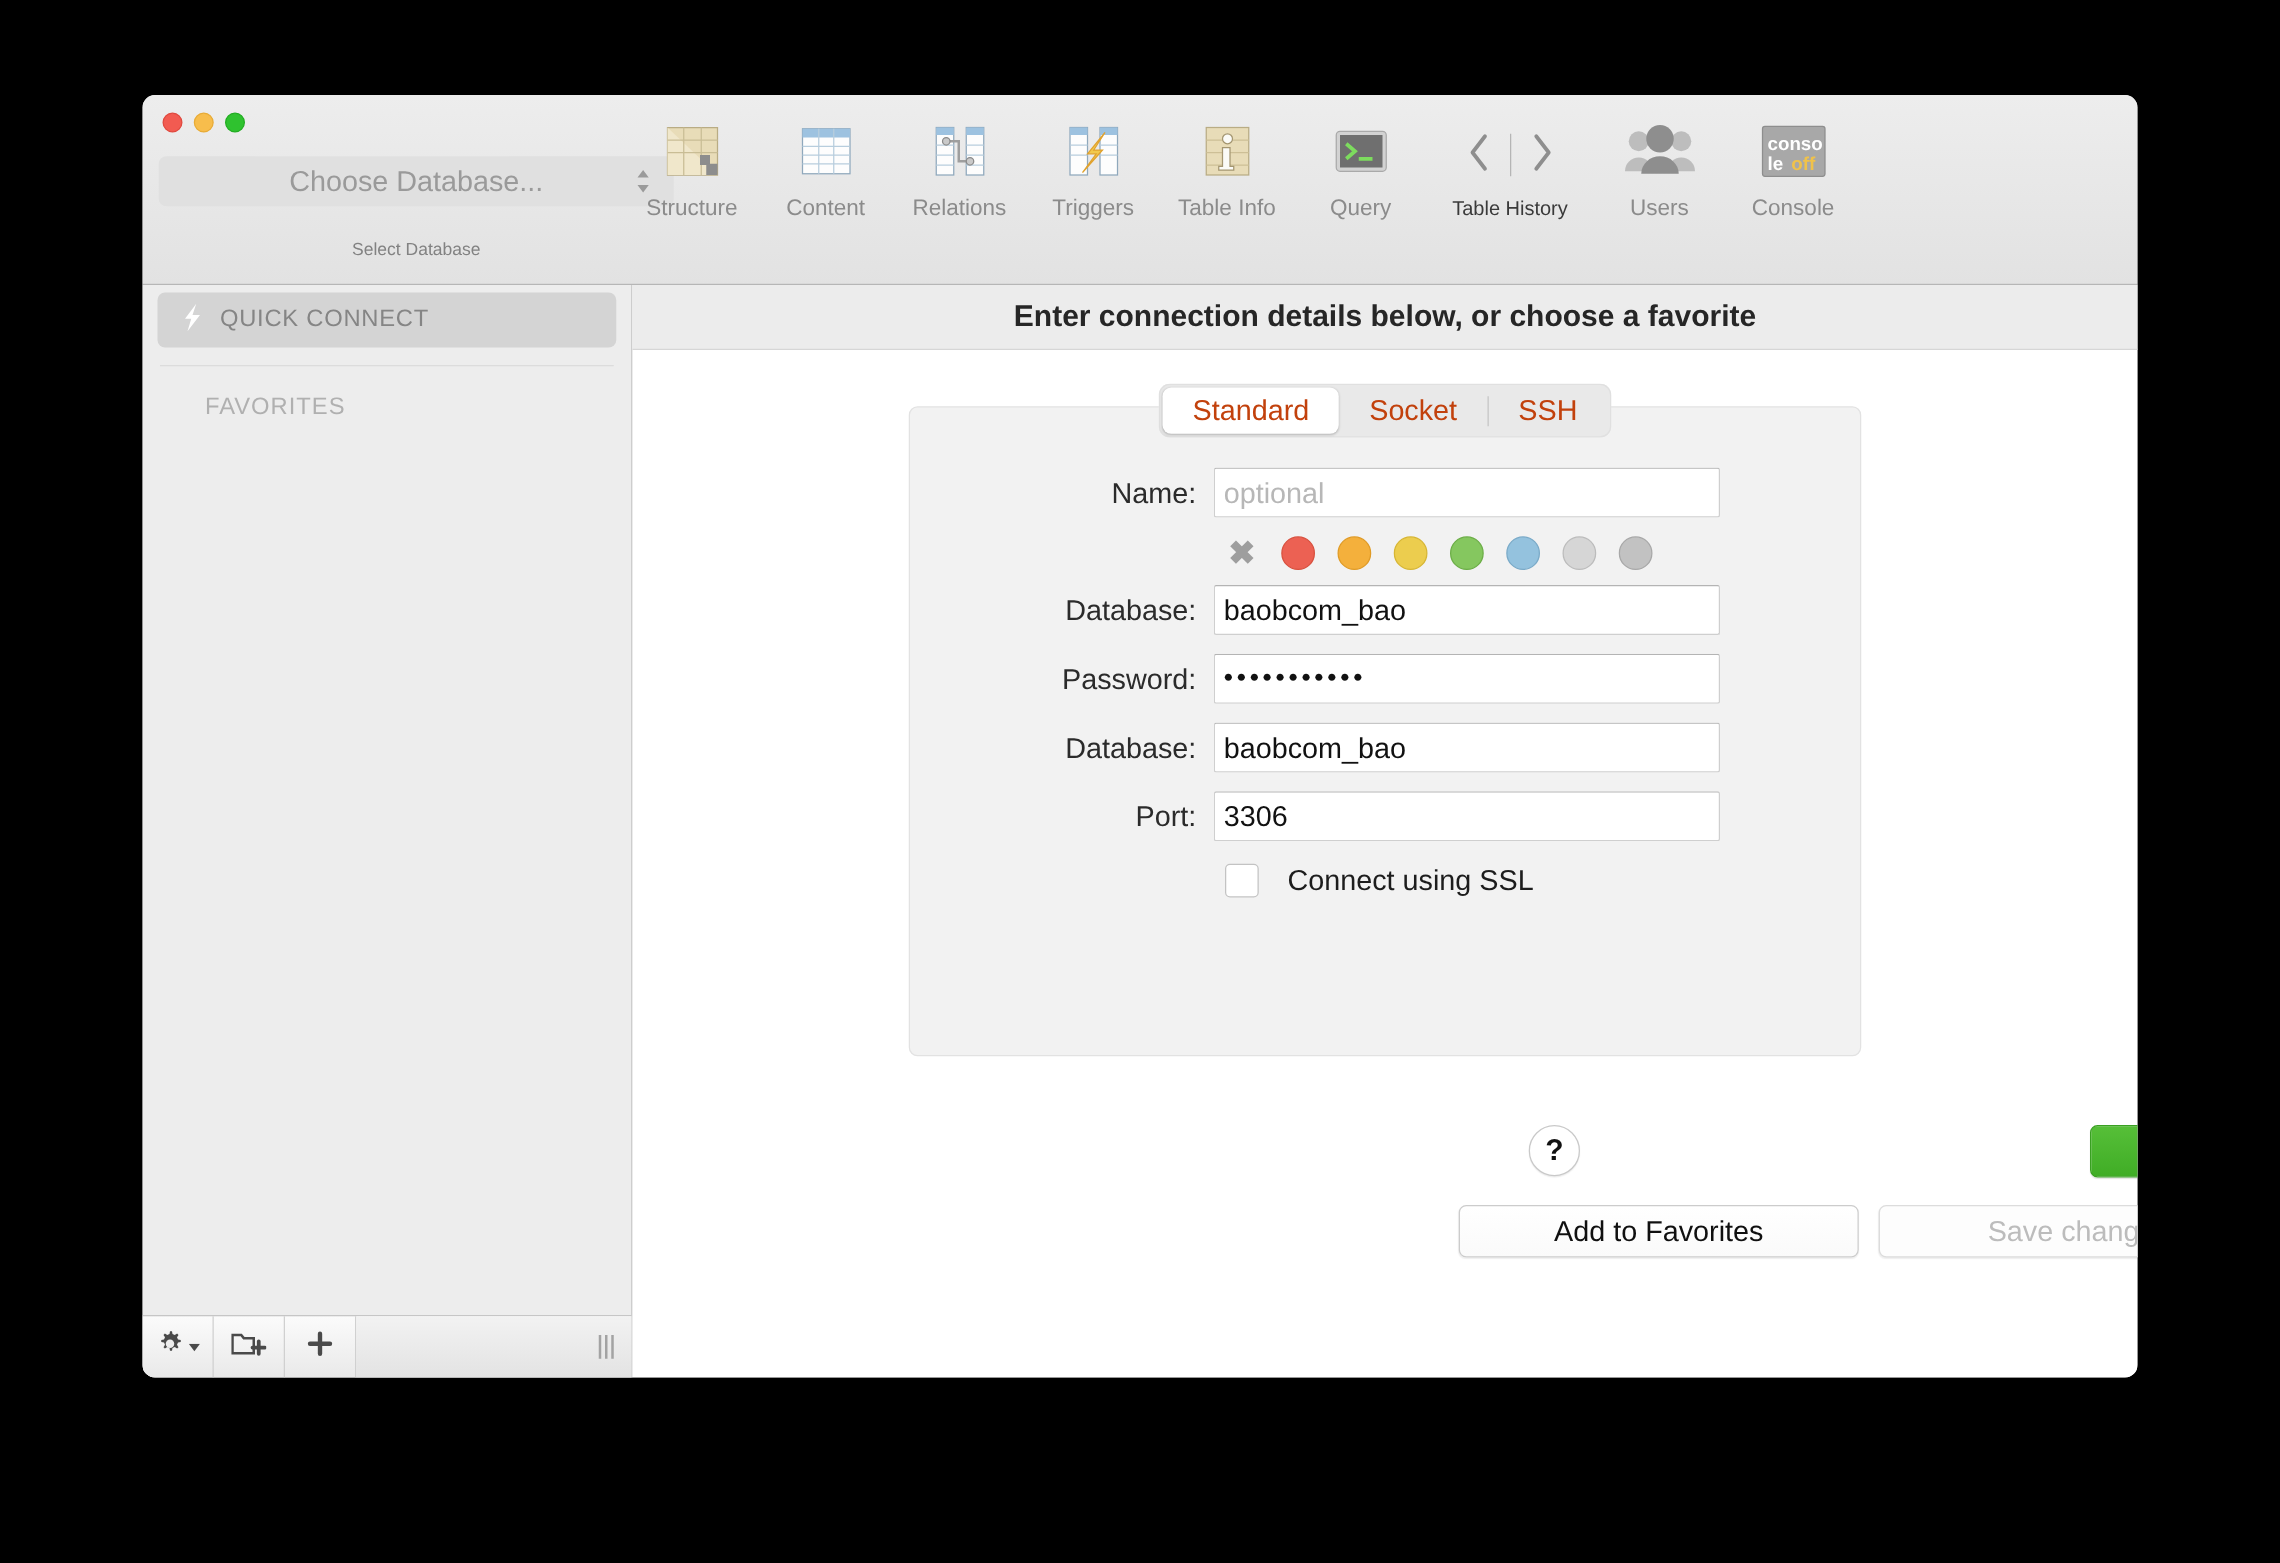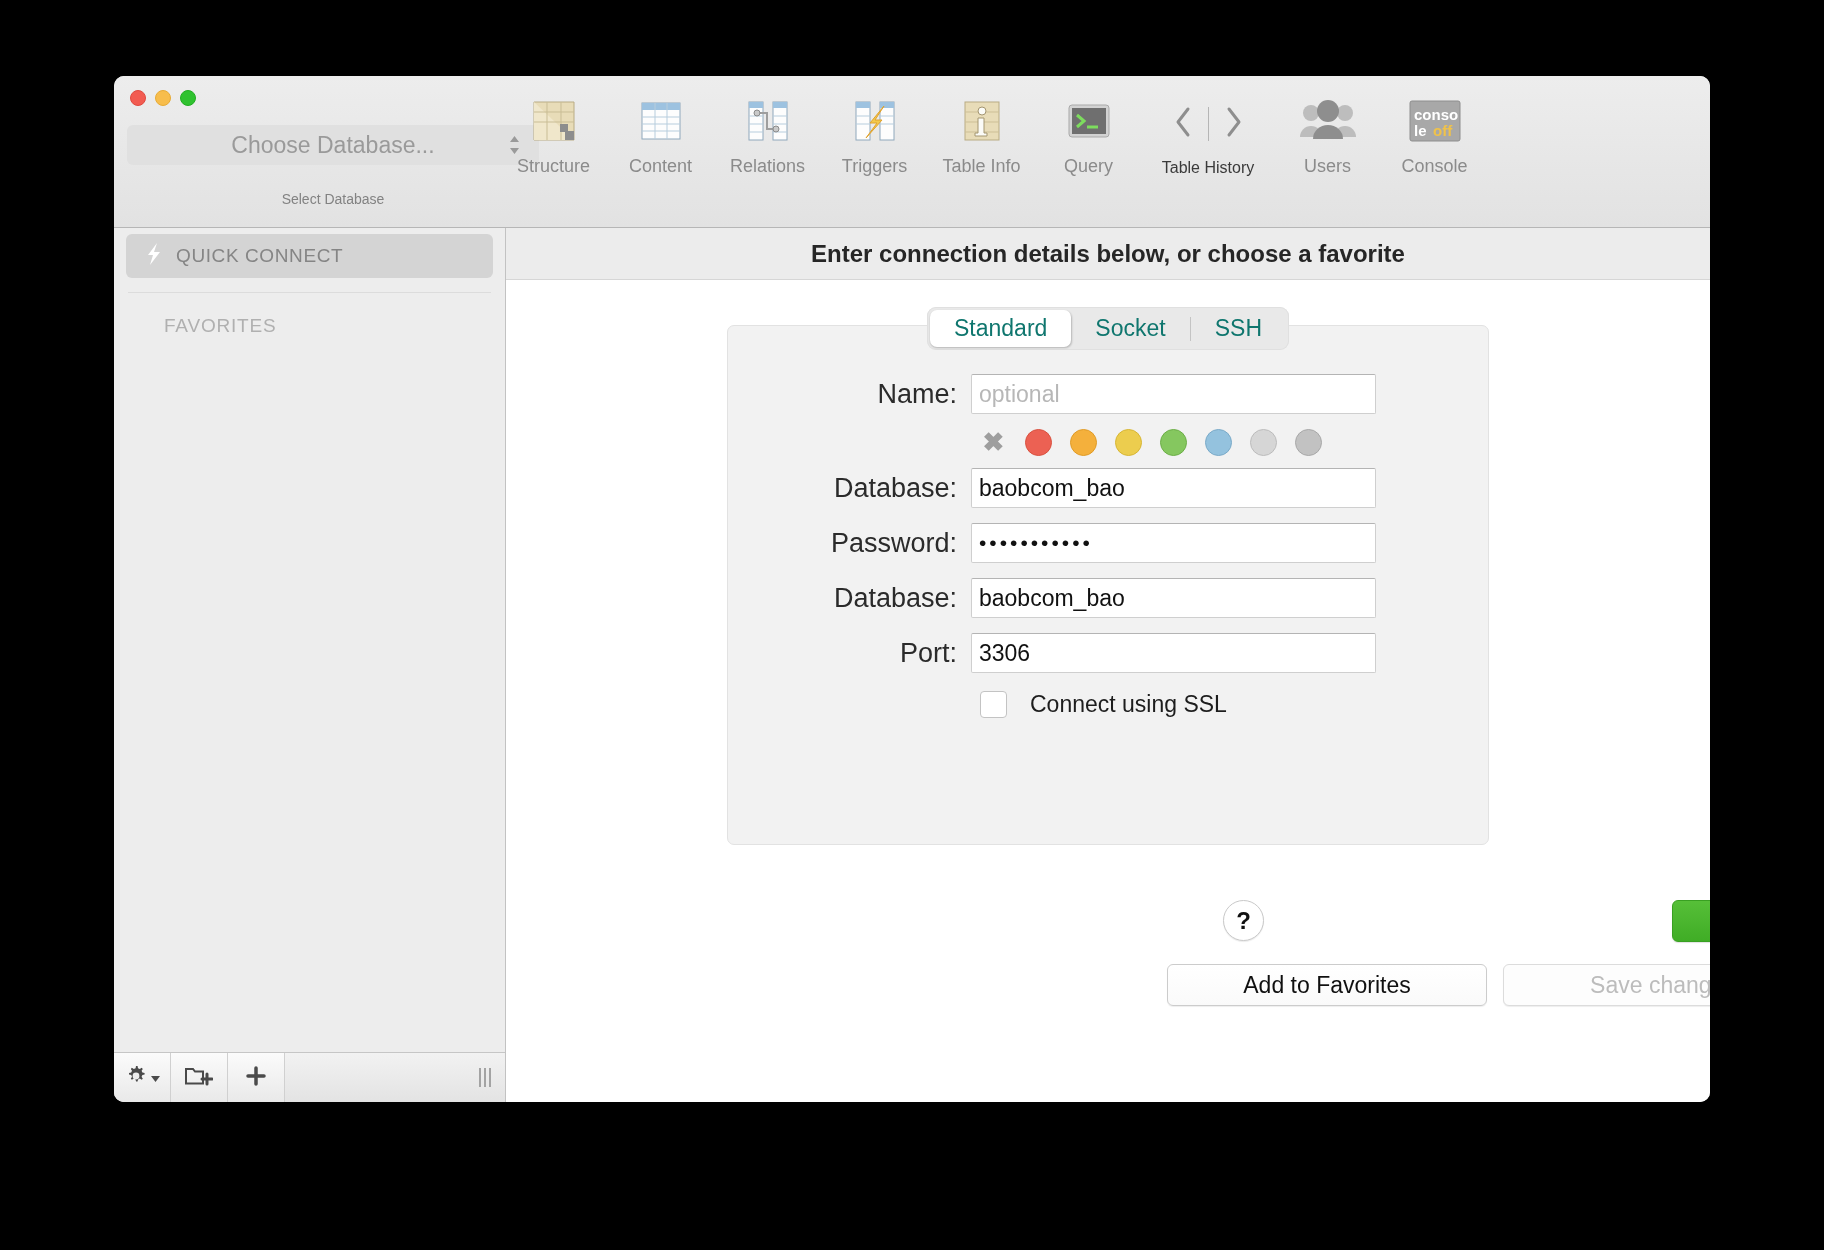--- a/index.html
+++ b/index.html
@@ -147,41 +147,41 @@
     display: flex; align-items: center;
     background: #e9e9e9;
     border-radius: 9px;
     height: 43px;
     padding: 3px;
     box-shadow: inset 0 0 0 1px #e0e0e0;
   }
   .seg {
     padding: 0 24px; height: 37px;
     display: flex; align-items: center; justify-content: center;
-    font-size: 23px; color: #0f766e;
+    font-size: 23px; color: #c2410c;
     border-radius: 7px;
   }
   .seg.on { background: #fff; box-shadow: 0 1px 2px rgba(0,0,0,0.22); }
   .seg-div { width:1px; height:24px; background:#c4c4c4; }
 
   #form-panel {
     position: absolute;
     left: 50%; transform: translateX(-50%);
     top: 45px;
     width: 762px; height: 520px;
     background: #f2f2f2;
     border: 1px solid #e2e2e2;
     border-radius: 7px;
   }
   #form-inner { padding-top: 48px; }
 
   .frow { display: flex; align-items: center; margin-bottom: 15px; }
   .flabel {
     width: 243px; text-align: right; padding-right: 14px;
-    font-size: 27px; color: #2b2b2b;
+    font-size: 23px; color: #2b2b2b;
   }
   .finput {
     width: 405px; height: 40px;
     background: #fff;
     border: 1px solid #cfcfcf;
     border-top-color: #b4b4b4;
     border-radius: 2px;
     font-size: 23px; color: #111;
     padding: 0 7px;
     display: flex; align-items: center;

